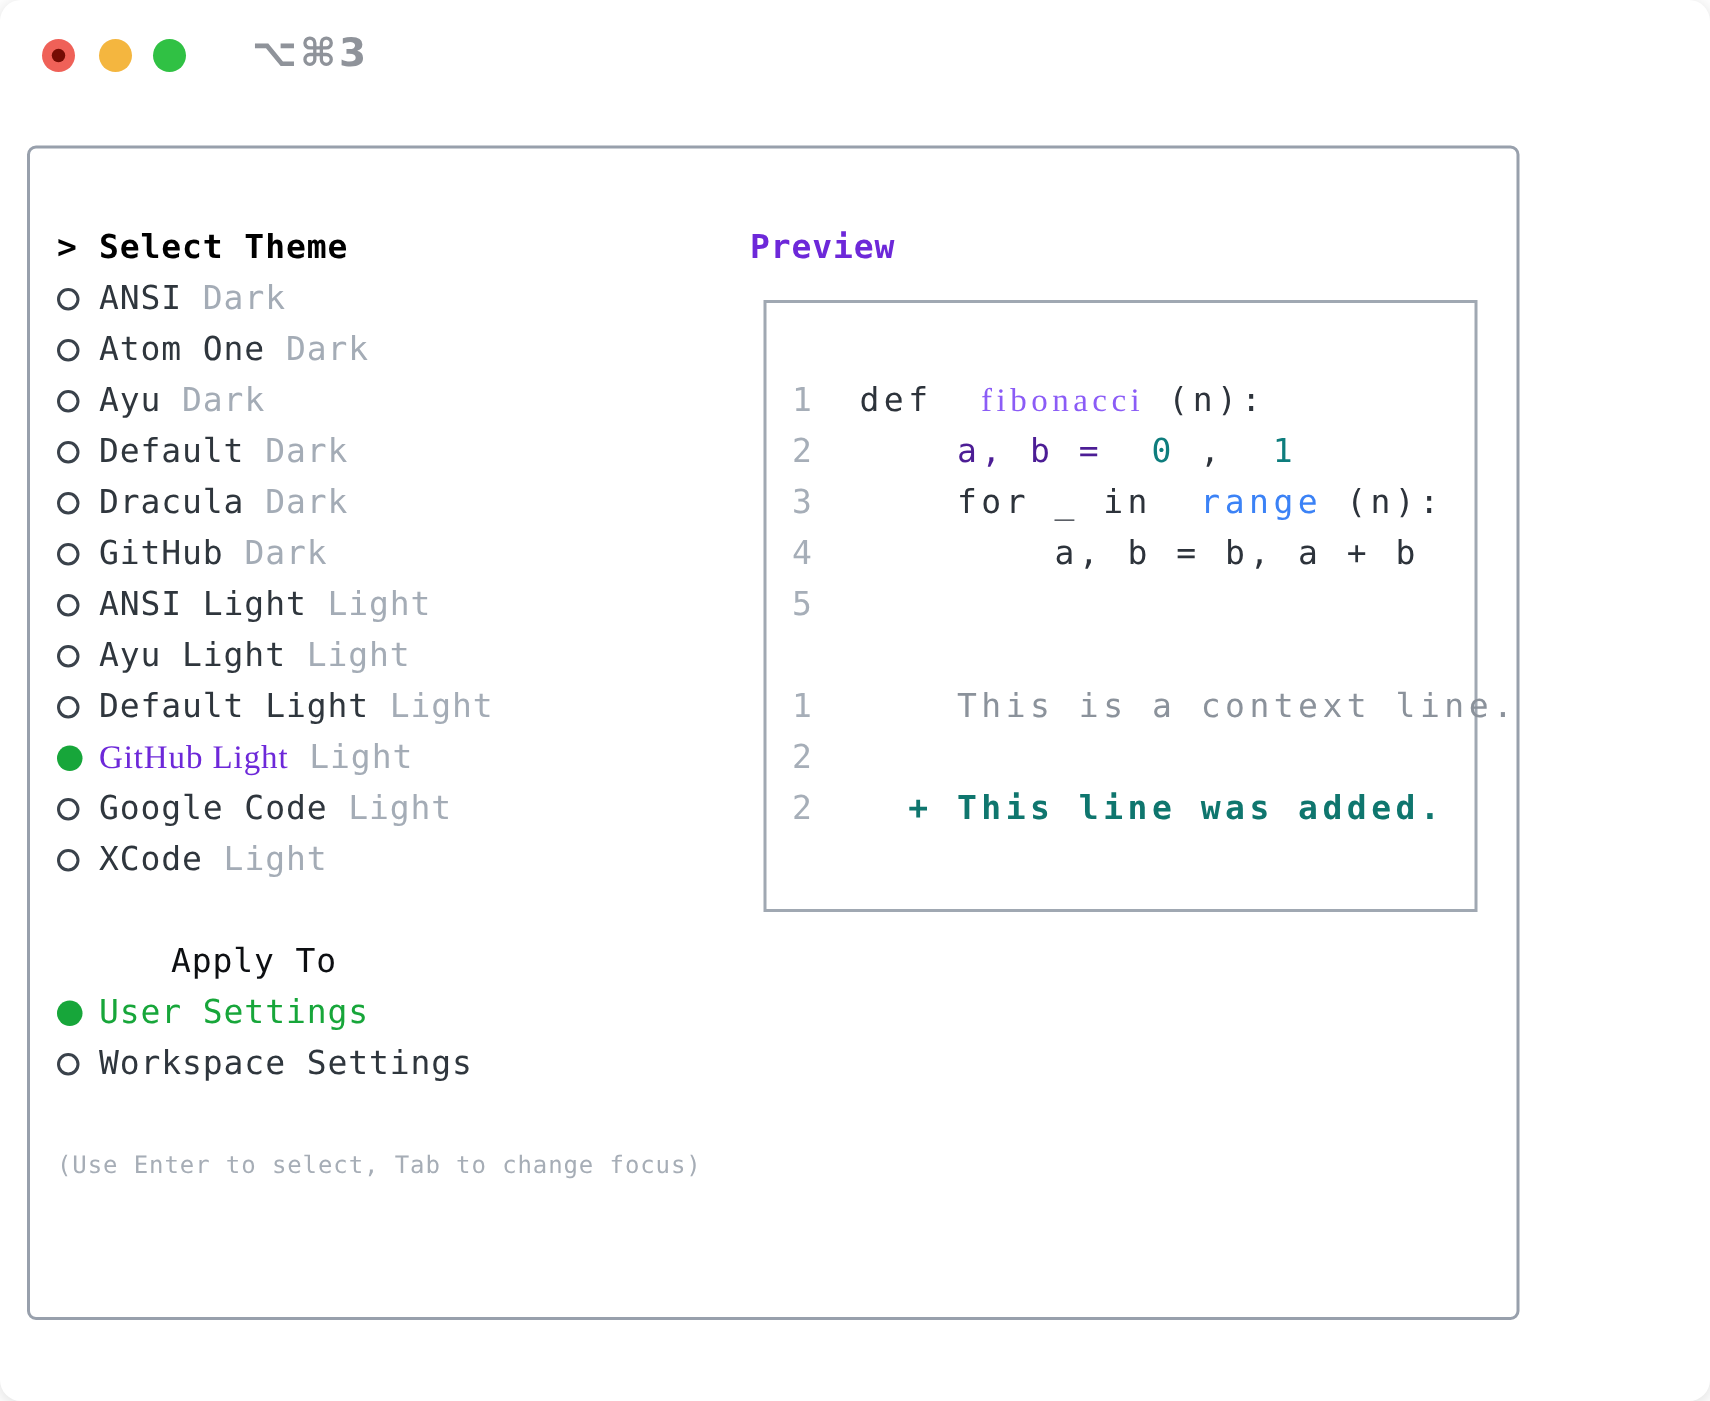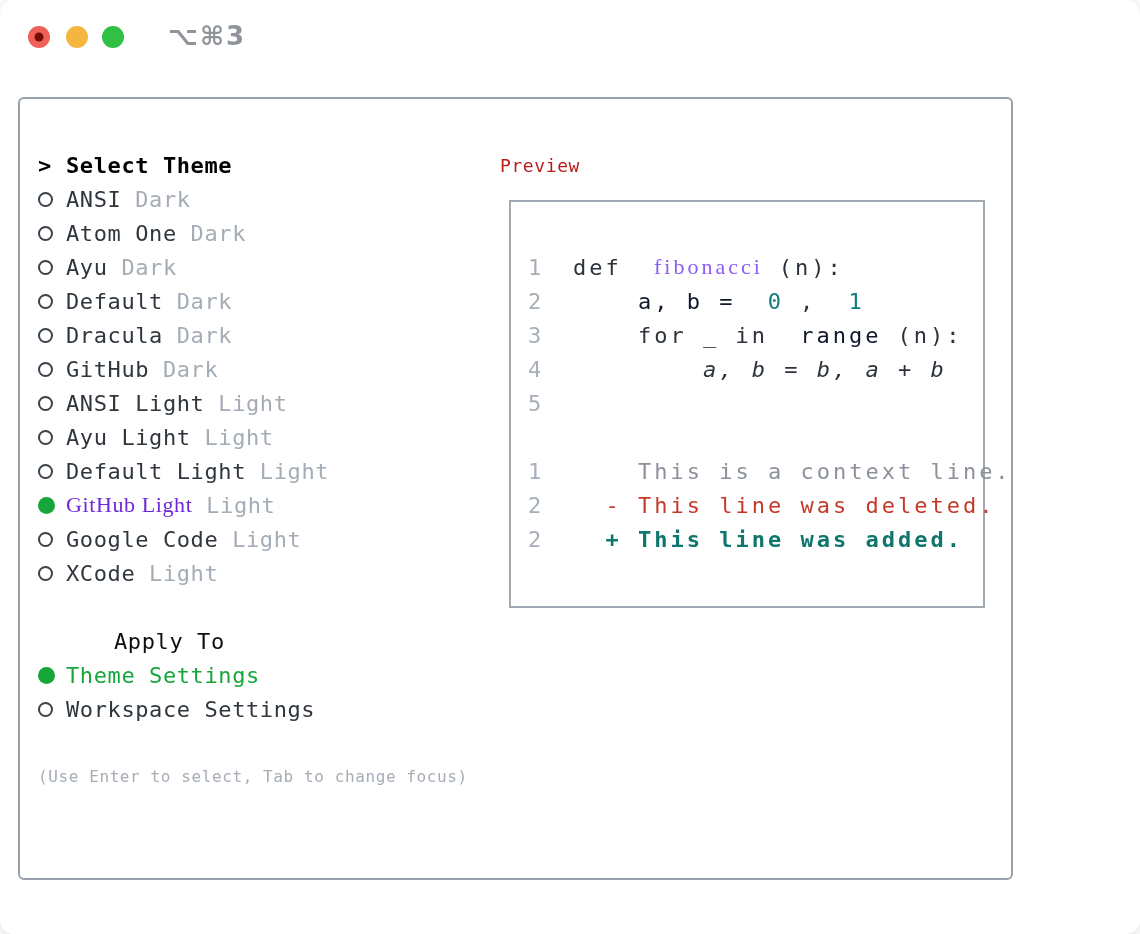--- a/index.html
+++ b/index.html
@@ -58,21 +58,21 @@
   .help {
     margin-top: 34px; width: 430px;
     font-size: 16px; letter-spacing: 0.6px; line-height: 34px;
     color: #a6adb6;
   }
 
   
   .preview-title {
     position: absolute; left: 480px; top: 49px; height: 34px;
     display: flex; align-items: center;
-    font-size: 18px; font-weight: 400; color: #b91c1c; letter-spacing: 0.6px;
+    font-size: 22px; font-weight: 700; color: #6d28d9; letter-spacing: 0.6px;
   }
   .preview-box {
     position: absolute; left: 489px; top: 101px;
     width: 476px; height: 408px;
     border: 2px solid #a0a8b2; background: #ffffff;
     padding: 48px 10px 0 17px;
   }
   .code-row { display: flex; align-items: center; height: 34px; font-size: 22px; }
   .line-num {
     width: 17px; flex: 0 0 17px; margin-right: 12px;
@@ -195,21 +195,21 @@
       <div class="apply-section">
         <div class="row">
           <span class="marker-cell"></span>
           <span class="apply-header">Apply To</span>
         </div>
         <div id="apply-list">
             <div class="row">
               <span class="marker-cell">
                 <span class="radio selected" style="background: rgb(23, 166, 58);"></span>
               </span>
-              <span class="item-name" style="color: rgb(23, 166, 58);">Theme Settings</span>
+              <span class="item-name" style="color: rgb(23, 166, 58);">User Settings</span>
             </div>
             <div class="row">
               <span class="marker-cell">
                 <span class="radio"></span>
               </span>
               <span class="item-name">Workspace Settings</span>
             </div>
           </div>
       </div>
 
@@ -220,48 +220,47 @@
 
     <div class="preview-box" id="preview-box">
         <div class="code-row">
           <span class="line-num">1</span>
           <span class="code-seg" style="color: rgb(45, 51, 59);">def </span>
           <span class="code-seg" style="color: #8b5cf6; font-family: Liberation Serif, serif;">fibonacci</span>
           <span class="code-seg" style="color: rgb(45, 51, 59);">(n):</span>
         </div>
         <div class="code-row">
           <span class="line-num">2</span>
-          <span class="code-seg" style="color: #0f172a;">    a, b = </span>
+          <span class="code-seg" style="color: #4c1d95;">    a, b = </span>
           <span class="code-seg" style="color: rgb(14, 125, 125);">0</span>
           <span class="code-seg" style="color: rgb(45, 51, 59);">, </span>
           <span class="code-seg" style="color: rgb(14, 125, 125);">1</span>
         </div>
         <div class="code-row">
           <span class="line-num">3</span>
           <span class="code-seg" style="color: rgb(45, 51, 59);">    for _ in </span>
-          <span class="code-seg" style="color: #0f172a;">range</span>
+          <span class="code-seg" style="color: #3b82f6;">range</span>
           <span class="code-seg" style="color: rgb(45, 51, 59);">(n):</span>
         </div>
         <div class="code-row">
           <span class="line-num">4</span>
-          <span class="code-seg" style="color: rgb(45, 51, 59); font-style: italic;">        a, b = b, a + b</span>
+          <span class="code-seg" style="color: rgb(45, 51, 59);">        a, b = b, a + b</span>
         </div>
         <div class="code-row">
           <span class="line-num">5</span>
         </div>
         <div class="code-row">
           <span class="line-num"></span>
         </div>
         <div class="code-row">
           <span class="line-num">1</span>
           <span class="code-seg" style="color: rgb(139, 146, 155);">    This is a context line.</span>
         </div>
         <div class="code-row">
           <span class="line-num">2</span>
-          <span class="code-seg" style="color: rgb(197, 57, 43);">  - This line was deleted.</span>
         </div>
         <div class="code-row">
           <span class="line-num">2</span>
           <span class="code-seg" style="color: #0f766e; font-weight: bold;">  + This line was added.</span>
         </div>
       </div>
 
   </div>
 </div>
 

